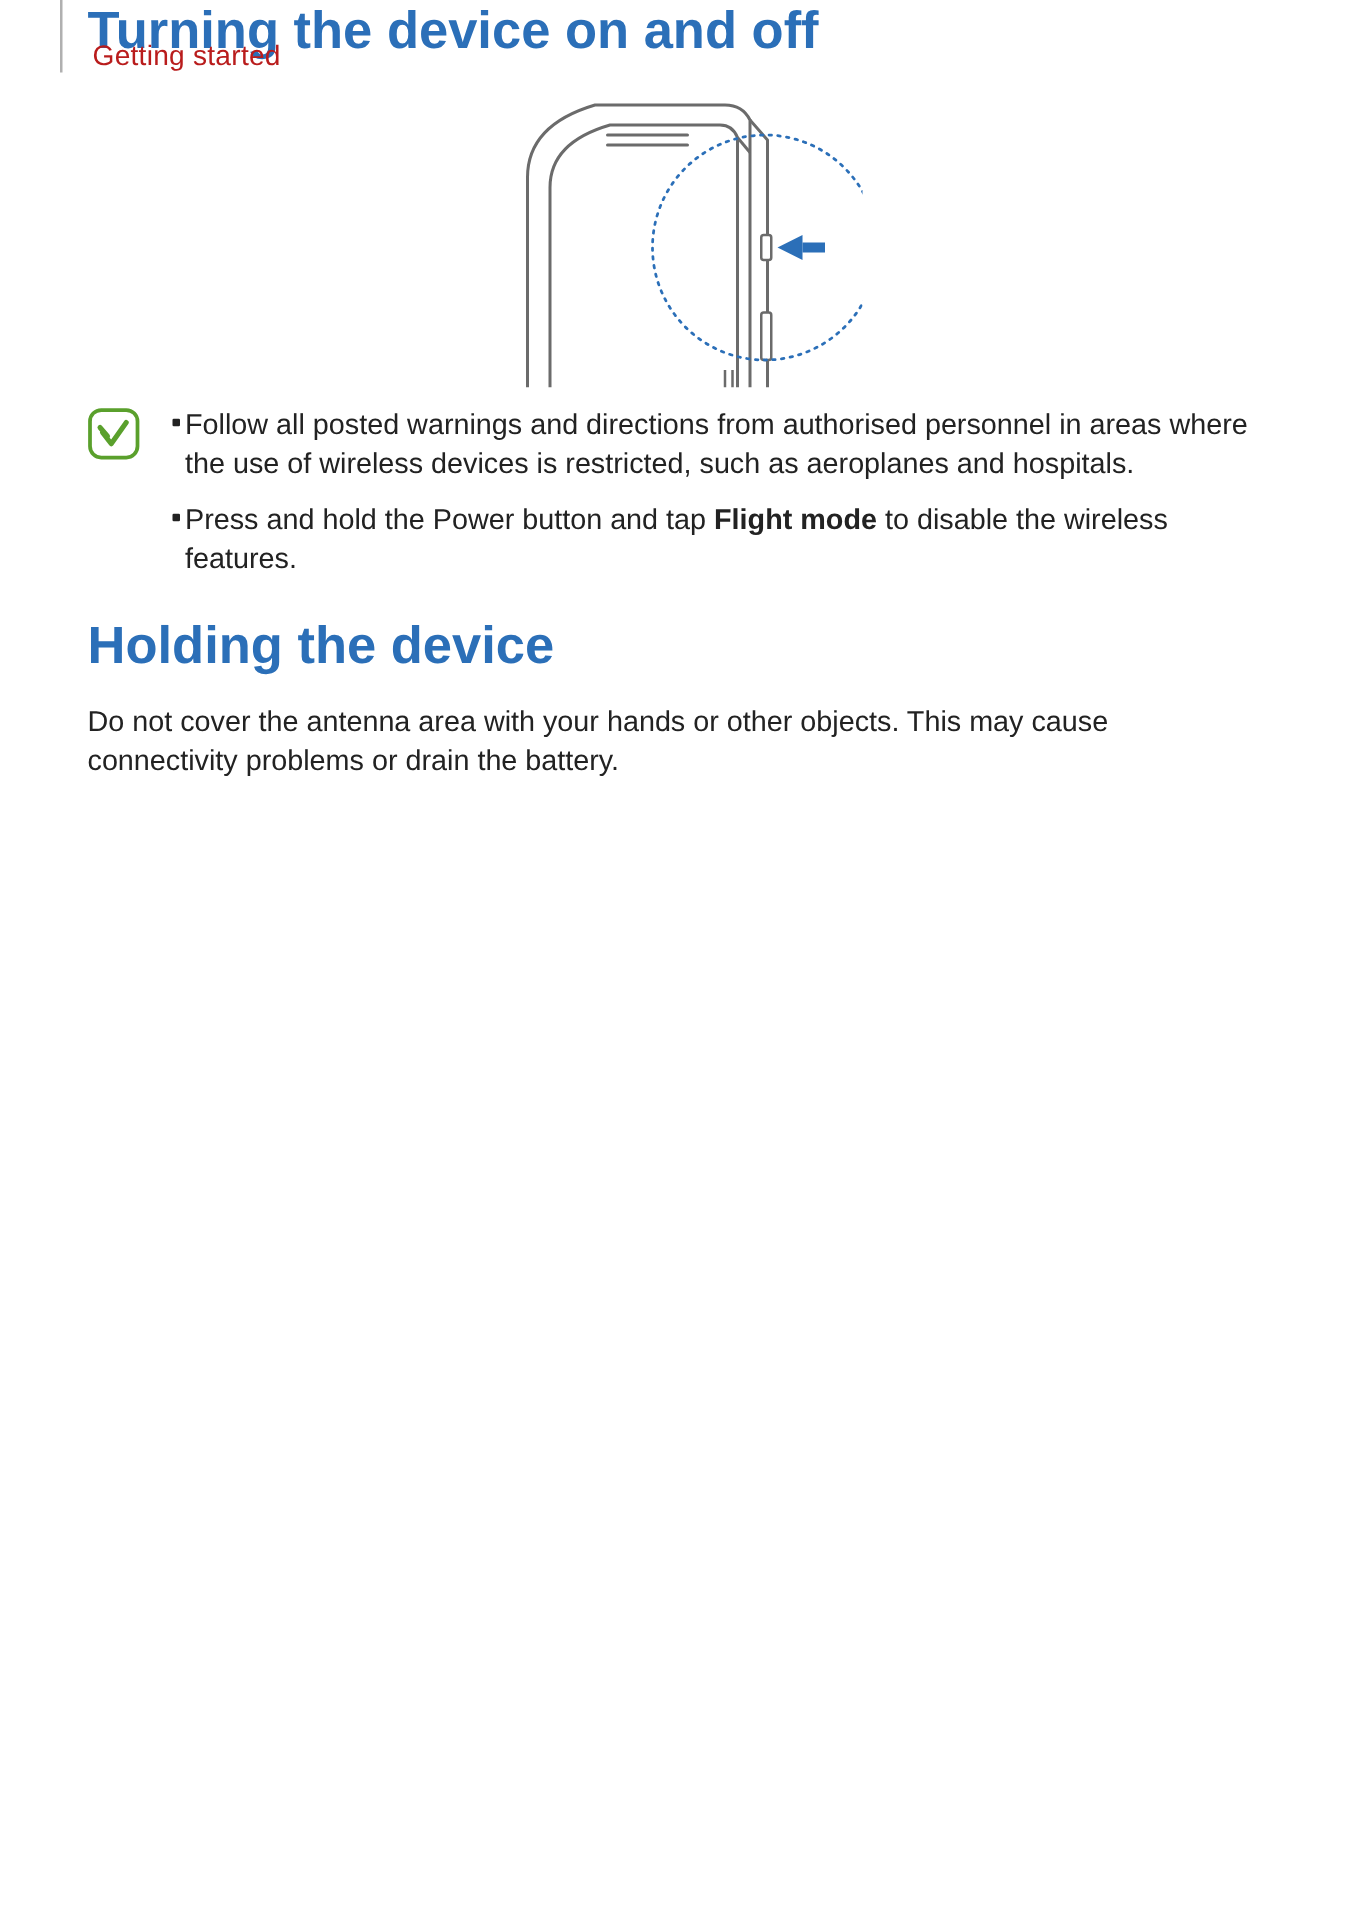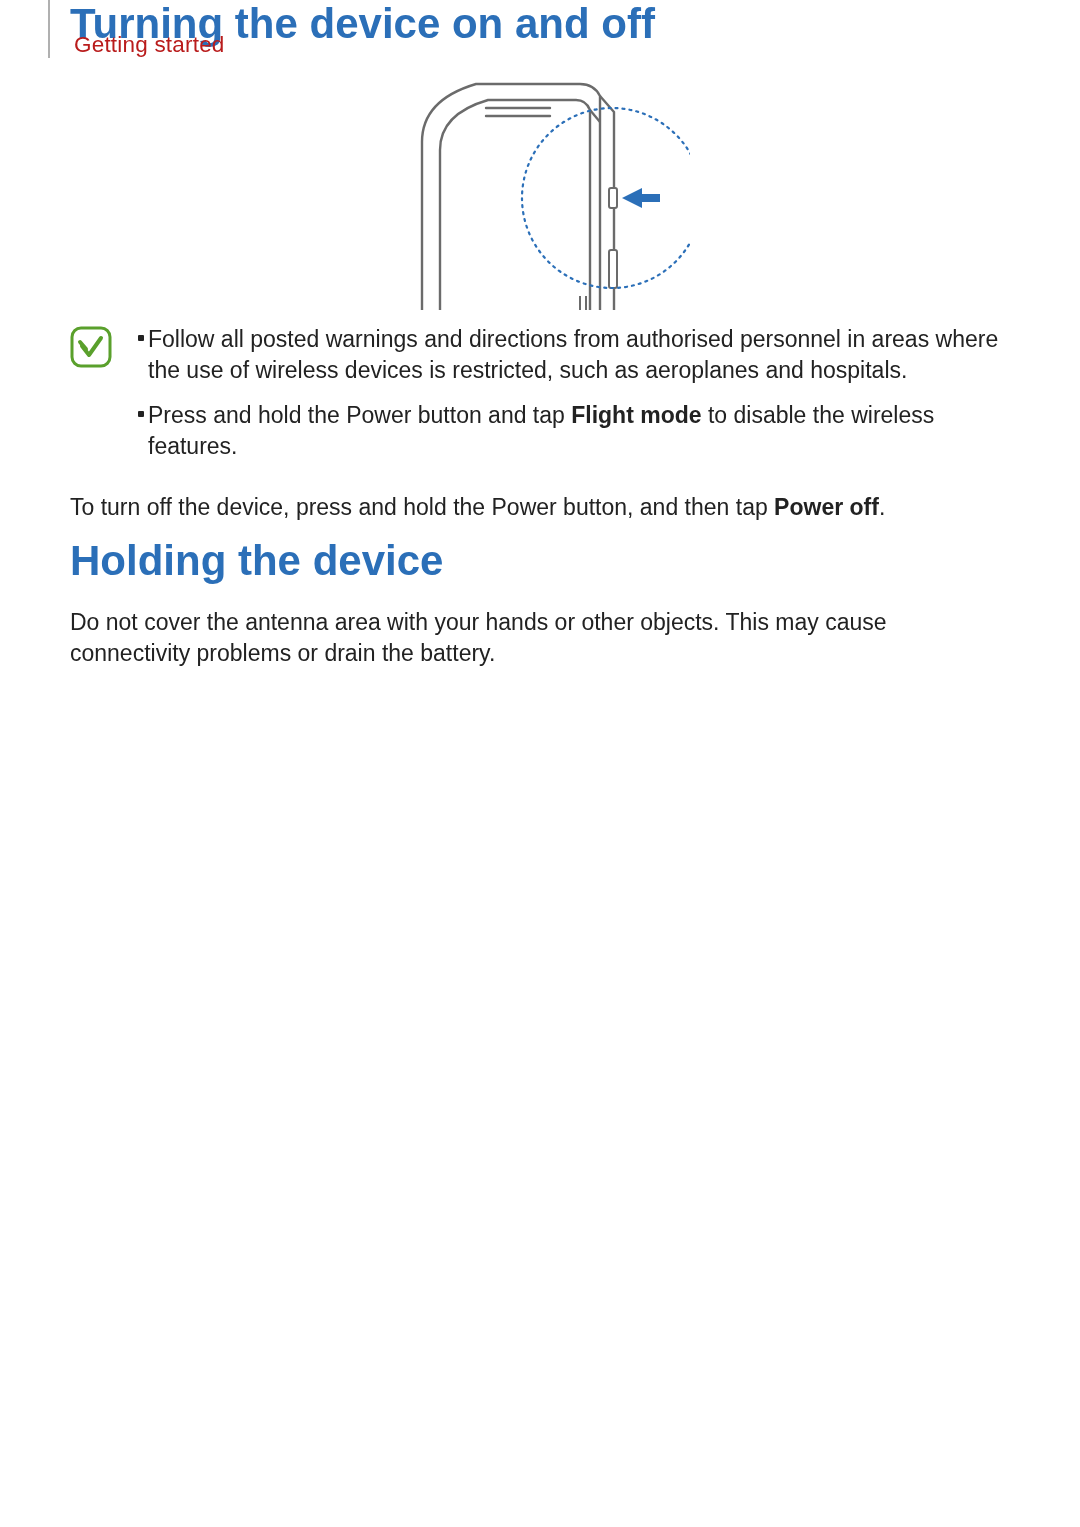--- a/index.html
+++ b/index.html
@@ -70,20 +70,17 @@
       </div>
       <div class="item">
         <span class="dot"></span>
         <span>
           <span>Press and hold the Power button and tap </span><b>Flight mode</b><span> to disable the wireless features.</span>
         </span>
       </div>
     </div>
   </div>
 
-  <p class="body">
-    <span>To turn off the device, press and hold the Power button, and then tap </span><b>Power off</b><span>.</span>
-  </p>
 
   <h1 class="h1 second">Holding the device</h1>
   <p class="body">Do not cover the antenna area with your hands or other objects. This may cause connectivity problems or drain the battery.</p>
 
 </div>
 
 </body></html>

